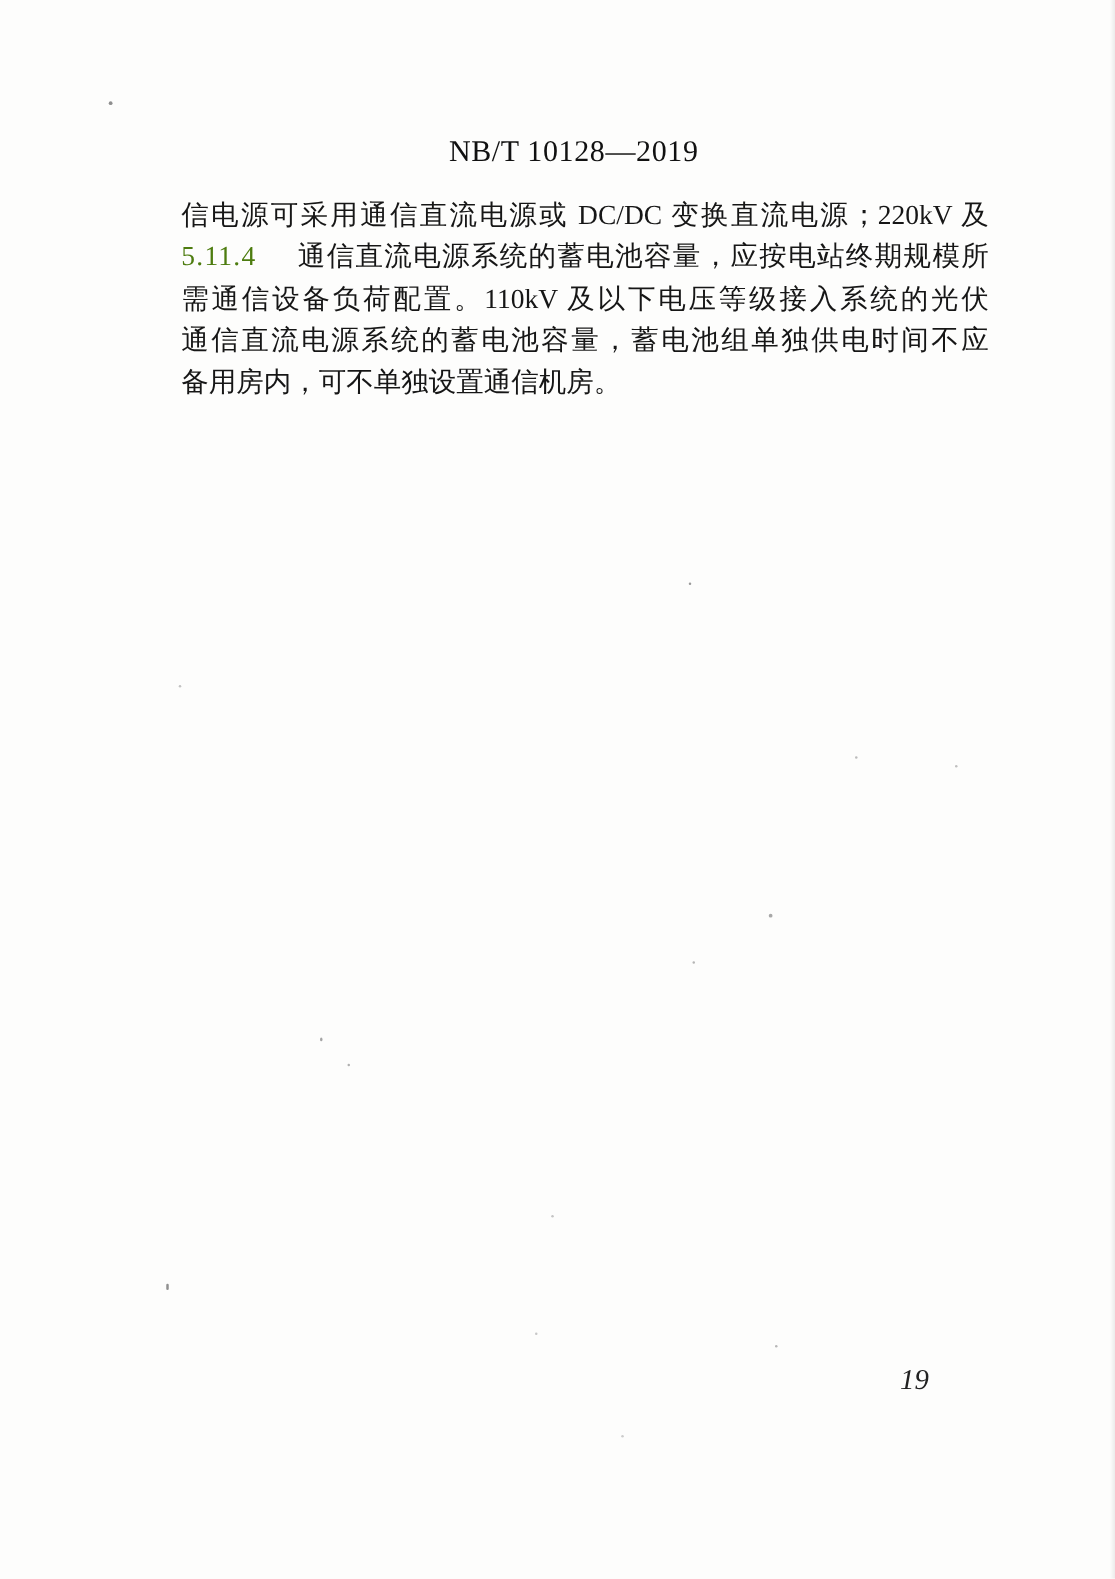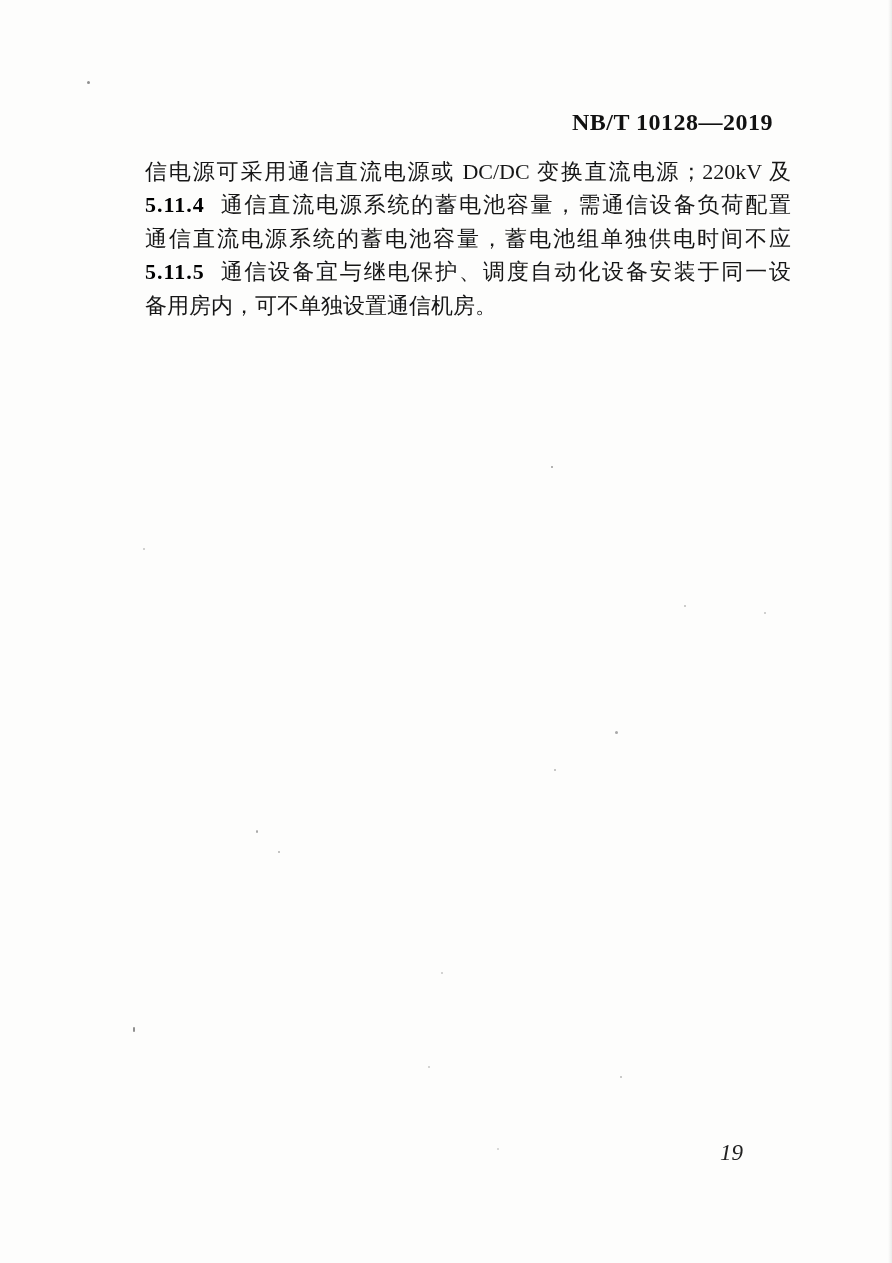--- a/index.html
+++ b/index.html
@@ -11,74 +11,72 @@
     overflow: hidden;
     font-family: "Liberation Serif", "DejaVu Serif", serif;
     color: #1a1a1a;
   }
   .scan-edge {
     position: absolute; right: 0; top: 0; width: 4px; height: 100%;
     background: linear-gradient(to right, rgba(0,0,0,0), rgba(0,0,0,0.07));
   }
   .header {
     position: absolute; top: 109px; left: 145px; width: 628px;
-    text-align: right;
-    font-weight: bold;
+    text-align: center;
+    font-weight: normal;
     font-size: 24px;
     letter-spacing: 0.5px;
     color: #111;
   }
   .bodytext {
     position: absolute; top: 155px; left: 145px; width: 646px;
     font-size: 22px;
     line-height: 33.4px;
     color: #161616;
   }
   .line {
     text-align: justify;
     height: 33.4px;
     overflow: hidden;
   }
   .jl { text-align-last: justify; }
   .secnum {
-    font-weight: bold;
-    margin-right: 14px;
+    font-weight: normal;
+    margin-right: 32px;
     letter-spacing: 1px;
-    color: #000000;
+    color: #4d7c0f;
   }
   .secnum:empty { display: none; margin: 0; }
   .pageno {
-    position: absolute; top: 1140px; left: 720px;
+    position: absolute; top: 1091px; left: 720px;
     font-style: italic;
     font-size: 23px;
     color: #222;
   }
   .speck { position: absolute; border-radius: 50%; }
 </style>
 </head>
 <body>
 
 <div class="page">
 
   <div class="header">NB/T 10128—2019</div>
 
   <div class="bodytext">
 
     <div class="line jl">
       <span>信电源可采用通信直流电源或 DC/DC 变换直流电源；220kV 及</span>
     </div>
 
     <div class="line jl">
-      <b class="secnum">5.11.4</b><span>通信直流电源系统的蓄电池容量，需通信设备负荷配置</span>
+      <b class="secnum">5.11.4</b><span>通信直流电源系统的蓄电池容量，应按电站终期规模所</span>
     </div>
+    <div class="line jl">需通信设备负荷配置。110kV 及以下电压等级接入系统的光伏</div>
     <div class="line jl">通信直流电源系统的蓄电池容量，蓄电池组单独供电时间不应</div>
 
-    <div class="line jl">
-      <b class="secnum">5.11.5</b><span>通信设备宜与继电保护、调度自动化设备安装于同一设</span>
-    </div>
     <div class="line">备用房内，可不单独设置通信机房。</div>
 
   </div>
 
   <div class="pageno">19</div>
 
   <div class="speck" style="left:87px;  top:81px;   width:3px; height:3px; background:#8f8f8f;"></div>
   <div class="speck" style="left:551px; top:466px;  width:2px; height:2px; background:#9a9a9a;"></div>
   <div class="speck" style="left:143px; top:548px;  width:2px; height:2px; background:#c2c2c2;"></div>
   <div class="speck" style="left:684px; top:605px;  width:2px; height:2px; background:#bbbbbb;"></div>

